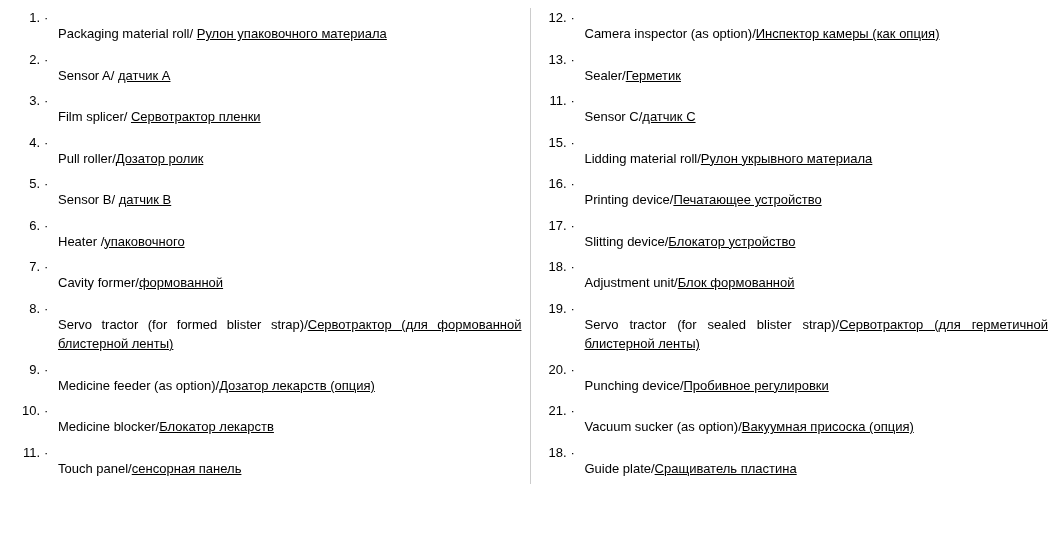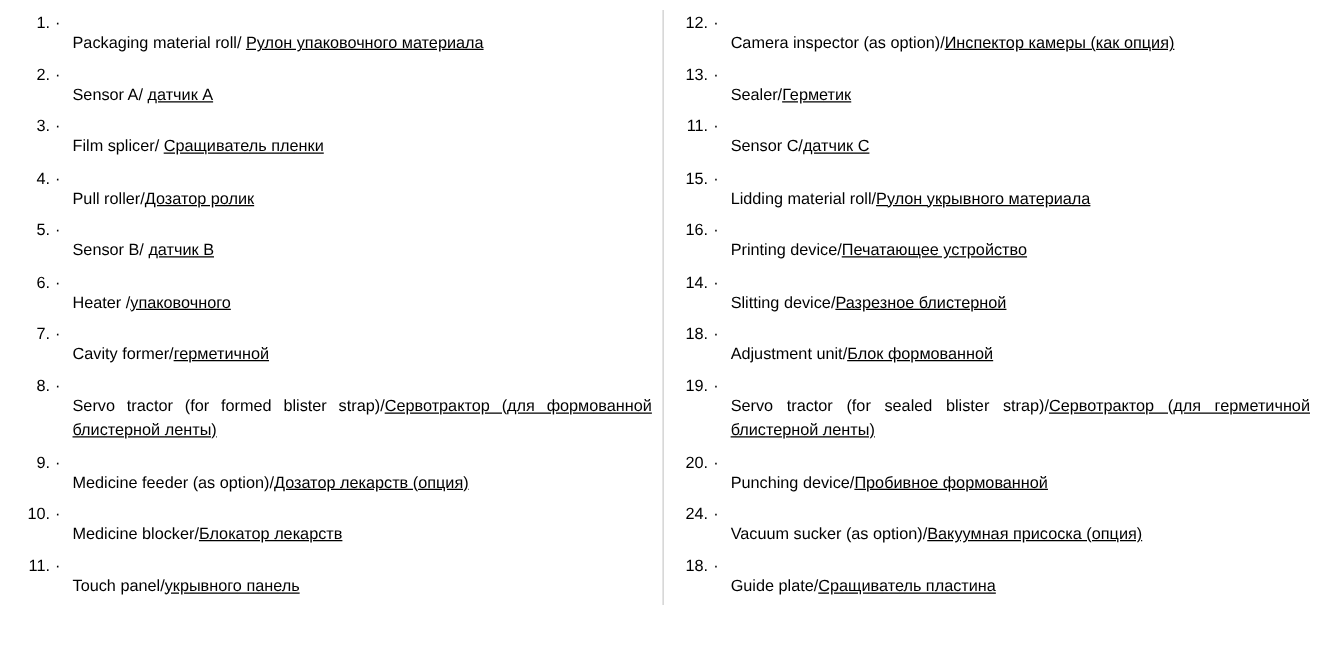--- a/index.html
+++ b/index.html
@@ -72,61 +72,61 @@
         <span class="item-content">Packaging material roll/ <span class="underline">Рулон упаковочного материала</span></span>
       </div>
       <div class="list-item">
         <span class="item-number">2.</span>
         <span class="item-bullet"> · </span>
         <span class="item-content">Sensor A/ <span class="underline">датчик А</span></span>
       </div>
       <div class="list-item">
         <span class="item-number">3.</span>
         <span class="item-bullet"> · </span>
-        <span class="item-content">Film splicer/ <span class="underline">Сращиватель пленки</span></span>
+        <span class="item-content">Film splicer/ <span class="underline">Сервотрактор пленки</span></span>
       </div>
       <div class="list-item">
         <span class="item-number">4.</span>
         <span class="item-bullet"> · </span>
         <span class="item-content">Pull roller/<span class="underline">Дозатор ролик</span></span>
       </div>
       <div class="list-item">
         <span class="item-number">5.</span>
         <span class="item-bullet"> · </span>
         <span class="item-content">Sensor B/ <span class="underline">датчик В</span></span>
       </div>
       <div class="list-item">
         <span class="item-number">6.</span>
         <span class="item-bullet"> · </span>
         <span class="item-content">Heater /<span class="underline">упаковочного</span></span>
       </div>
       <div class="list-item">
         <span class="item-number">7.</span>
         <span class="item-bullet"> · </span>
-        <span class="item-content">Cavity former/<span class="underline">герметичной</span></span>
+        <span class="item-content">Cavity former/<span class="underline">формованной</span></span>
       </div>
       <div class="list-item">
         <span class="item-number">8.</span>
         <span class="item-bullet"> · </span>
         <span class="item-content">Servo tractor (for formed blister strap)/<span class="underline">Сервотрактор (для формованной блистерной ленты)</span></span>
       </div>
       <div class="list-item">
         <span class="item-number">9.</span>
         <span class="item-bullet"> · </span>
         <span class="item-content">Medicine feeder (as option)/<span class="underline">Дозатор лекарств (опция)</span></span>
       </div>
       <div class="list-item">
         <span class="item-number">10.</span>
         <span class="item-bullet"> · </span>
         <span class="item-content">Medicine blocker/<span class="underline">Блокатор лекарств</span></span>
       </div>
       <div class="list-item">
         <span class="item-number">11.</span>
         <span class="item-bullet"> · </span>
-        <span class="item-content">Touch panel/<span class="underline">укрывного панель</span></span>
+        <span class="item-content">Touch panel/<span class="underline">сенсорная панель</span></span>
       </div>
     </div>
     <div class="column">
       <div class="list-item">
         <span class="item-number">12.</span>
         <span class="item-bullet"> · </span>
         <span class="item-content">Camera inspector (as option)/<span class="underline">Инспектор камеры (как опция)</span></span>
       </div>
       <div class="list-item">
         <span class="item-number">13.</span>
@@ -142,41 +142,41 @@
         <span class="item-number">15.</span>
         <span class="item-bullet"> · </span>
         <span class="item-content">Lidding material roll/<span class="underline">Рулон укрывного материала</span></span>
       </div>
       <div class="list-item">
         <span class="item-number">16.</span>
         <span class="item-bullet"> · </span>
         <span class="item-content">Printing device/<span class="underline">Печатающее устройство</span></span>
       </div>
       <div class="list-item">
-        <span class="item-number">14.</span>
+        <span class="item-number">17.</span>
         <span class="item-bullet"> · </span>
-        <span class="item-content">Slitting device/<span class="underline">Разрезное блистерной</span></span>
+        <span class="item-content">Slitting device/<span class="underline">Блокатор устройство</span></span>
       </div>
       <div class="list-item">
         <span class="item-number">18.</span>
         <span class="item-bullet"> · </span>
         <span class="item-content">Adjustment unit/<span class="underline">Блок формованной</span></span>
       </div>
       <div class="list-item">
         <span class="item-number">19.</span>
         <span class="item-bullet"> · </span>
         <span class="item-content">Servo tractor (for sealed blister strap)/<span class="underline">Сервотрактор (для герметичной блистерной ленты)</span></span>
       </div>
       <div class="list-item">
         <span class="item-number">20.</span>
         <span class="item-bullet"> · </span>
-        <span class="item-content">Punching device/<span class="underline">Пробивное формованной</span></span>
+        <span class="item-content">Punching device/<span class="underline">Пробивное регулировки</span></span>
       </div>
       <div class="list-item">
-        <span class="item-number">24.</span>
+        <span class="item-number">21.</span>
         <span class="item-bullet"> · </span>
         <span class="item-content">Vacuum sucker (as option)/<span class="underline">Вакуумная присоска (опция)</span></span>
       </div>
       <div class="list-item">
         <span class="item-number">18.</span>
         <span class="item-bullet"> · </span>
         <span class="item-content">Guide plate/<span class="underline">Сращиватель пластина</span></span>
       </div>
     </div>
   </div>

